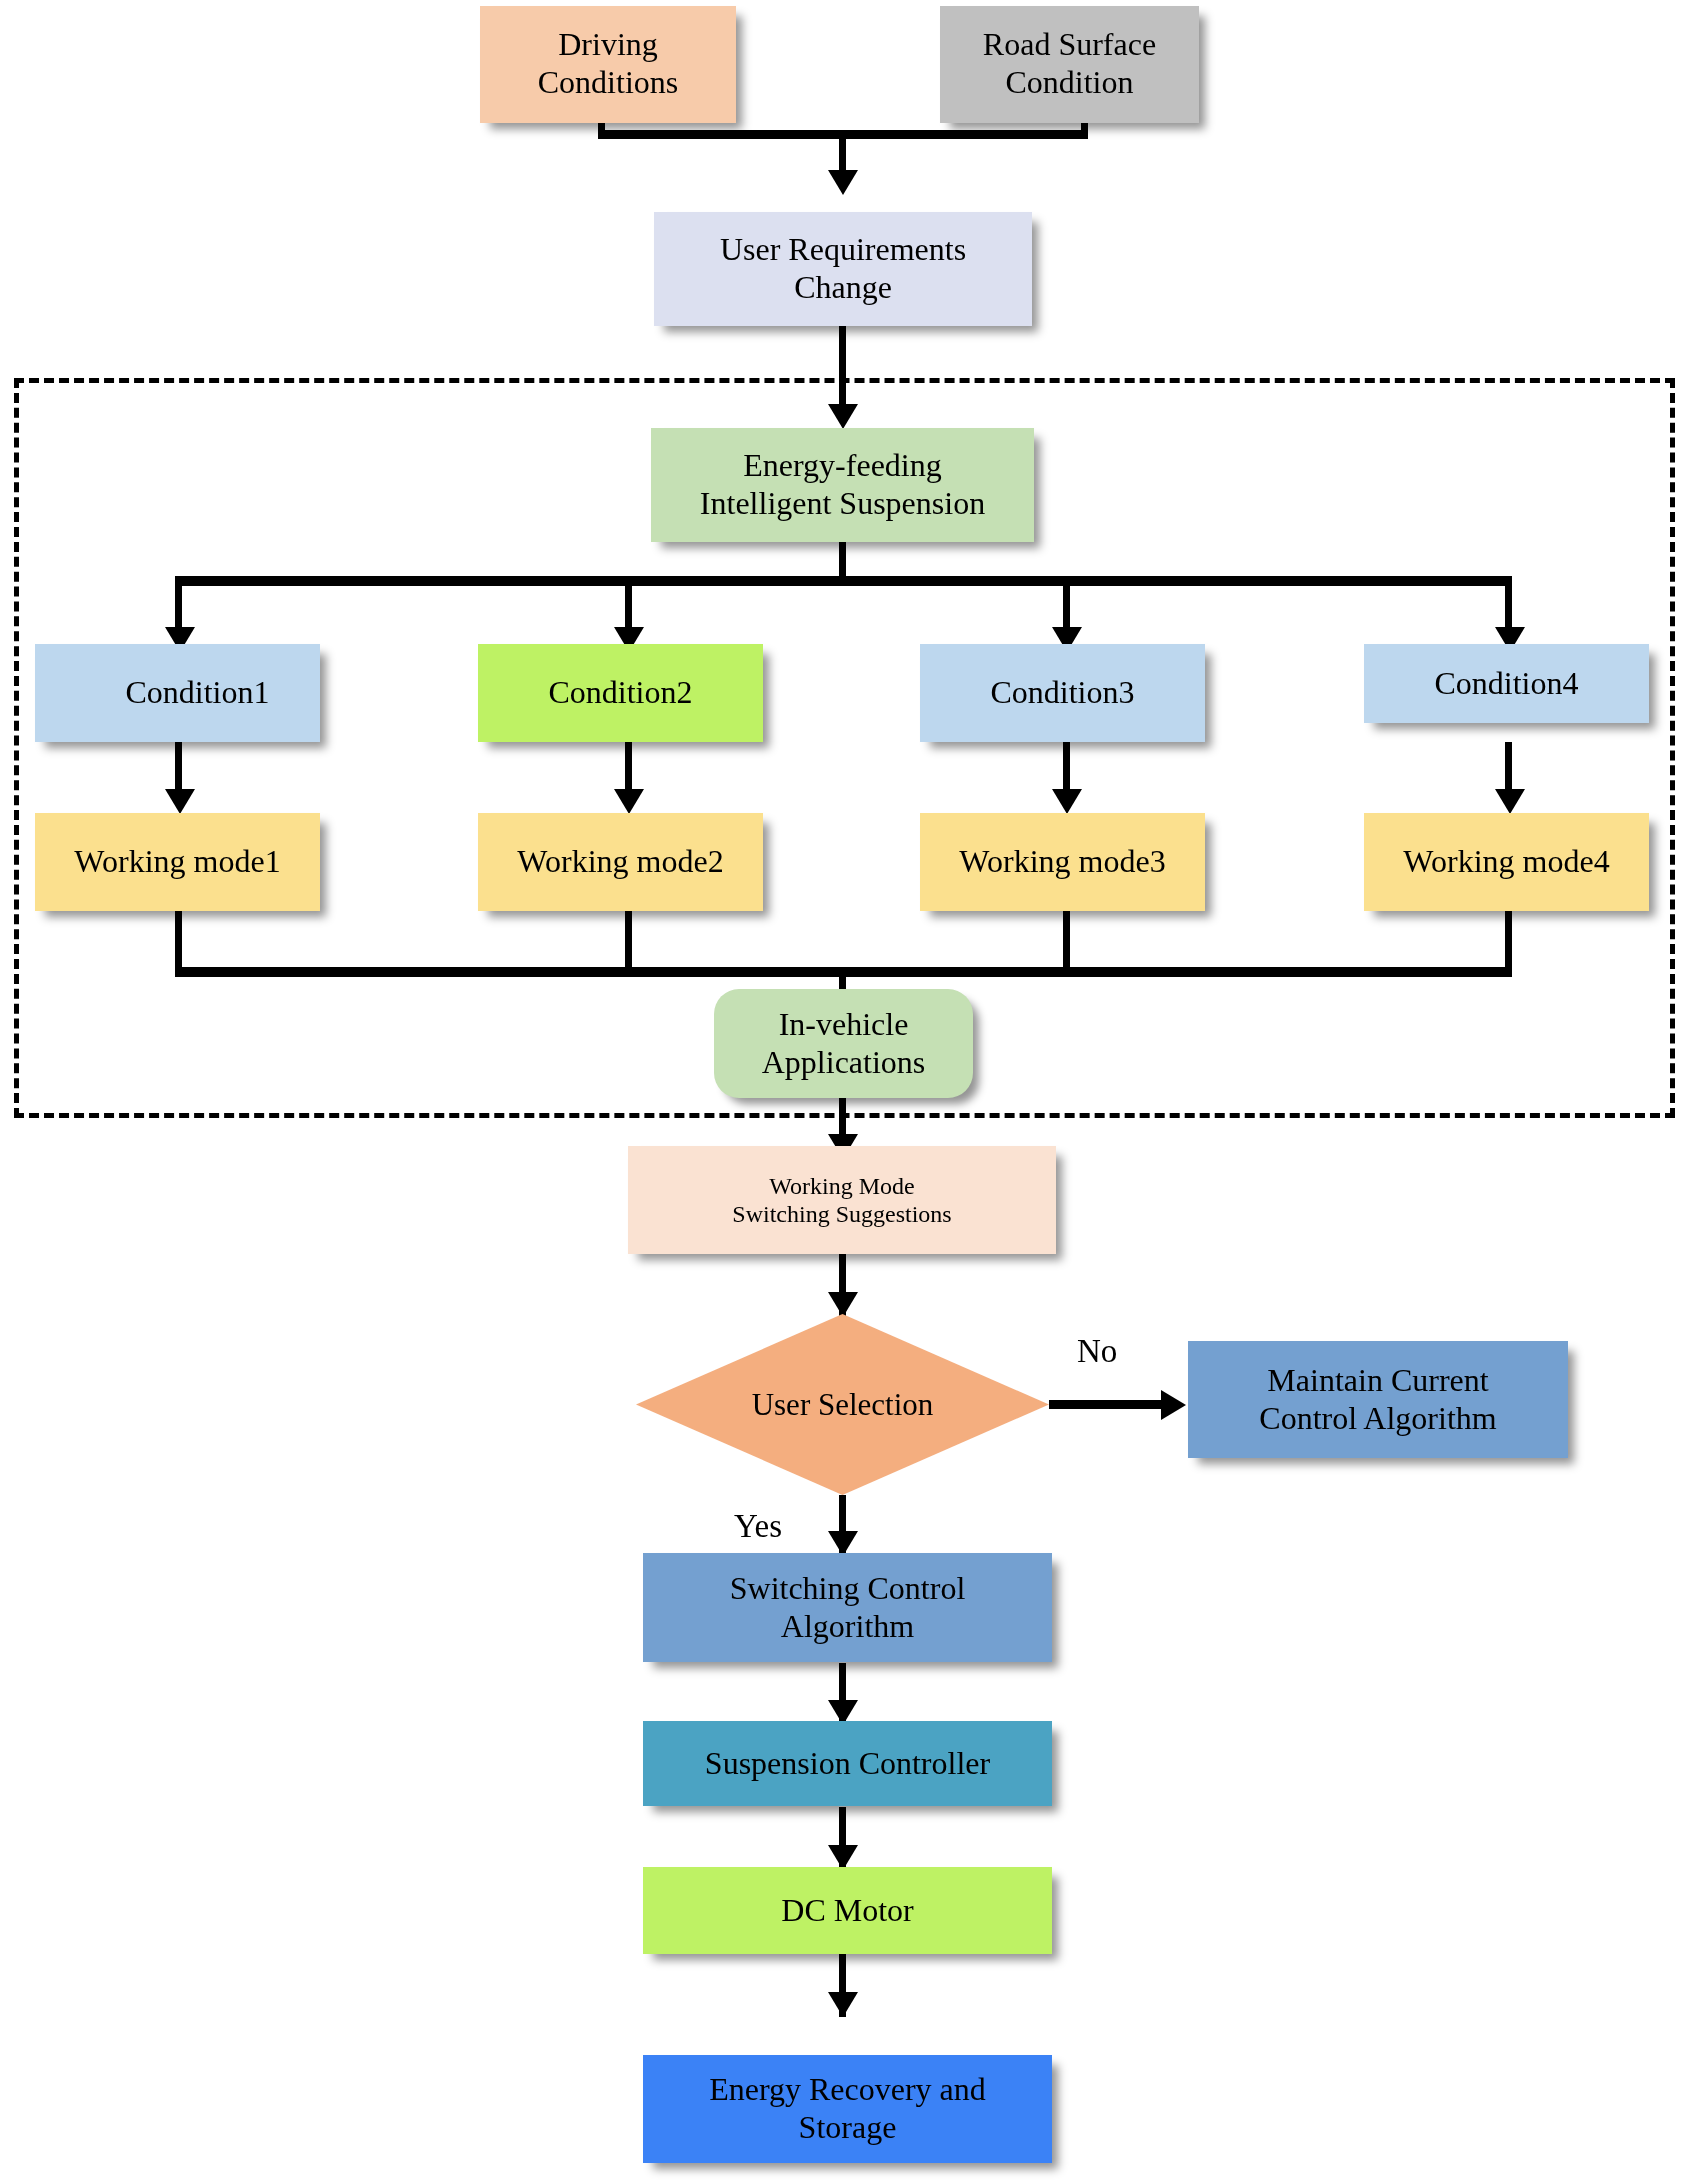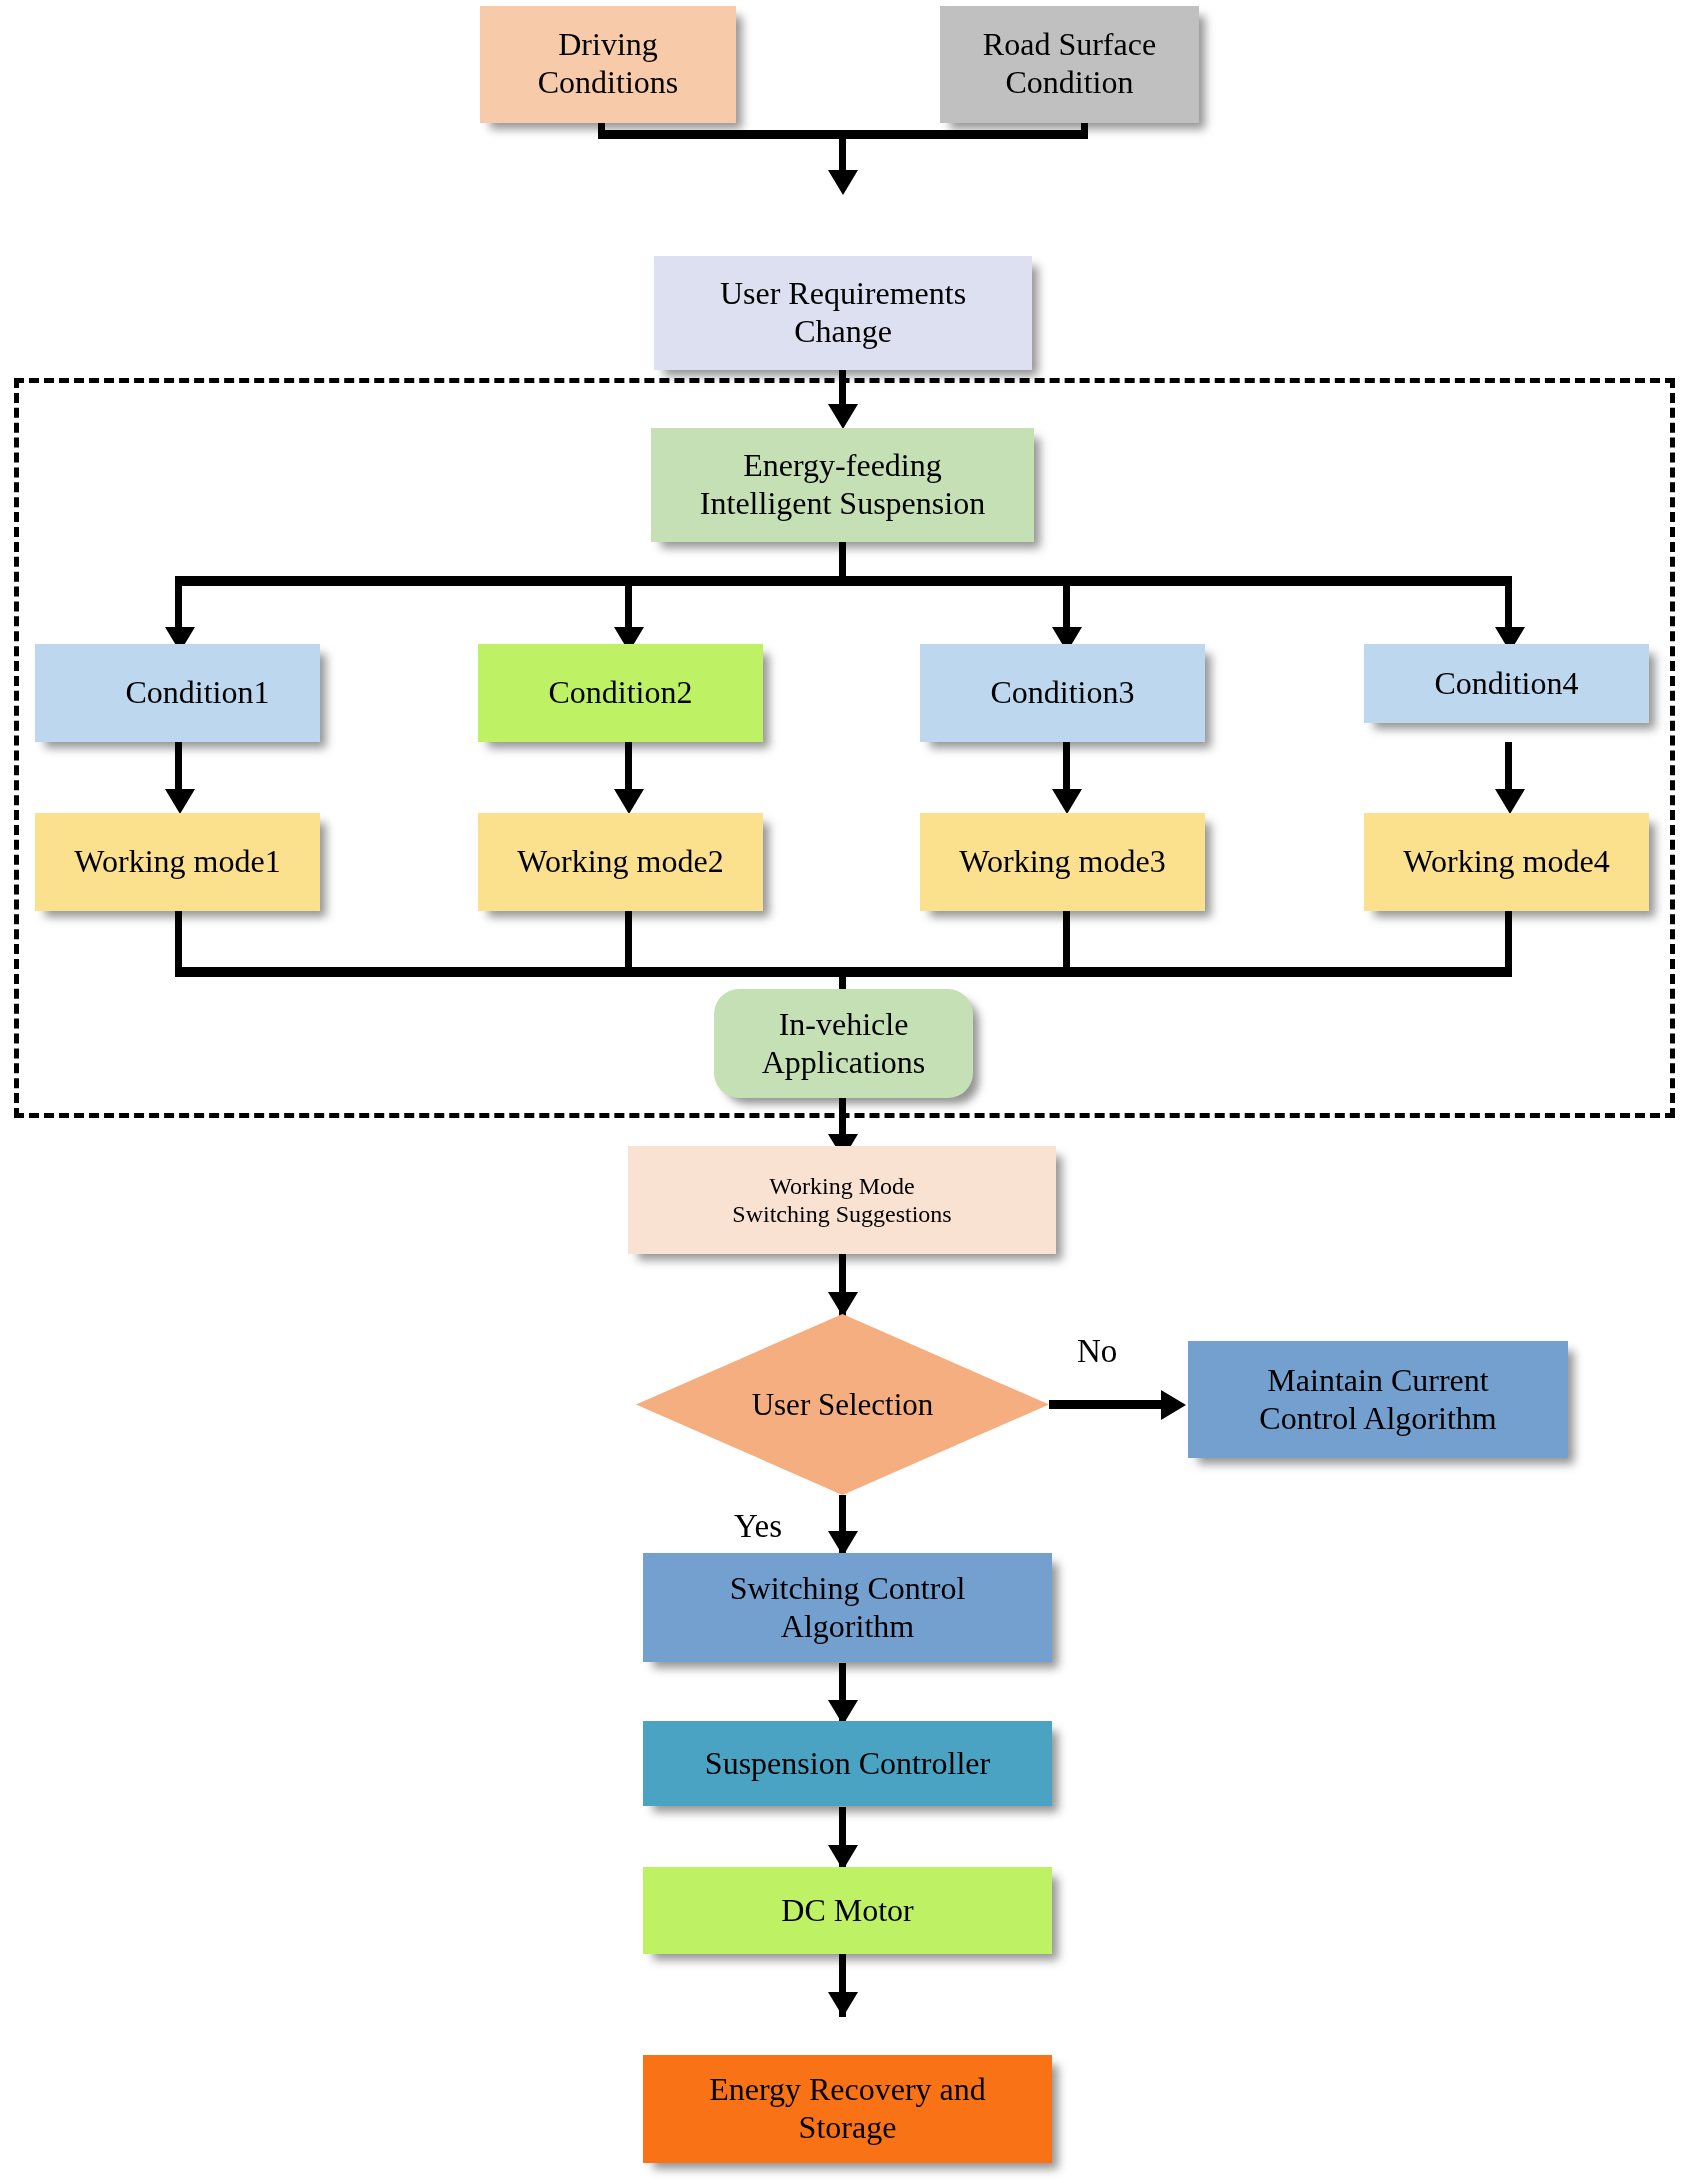--- a/index.html
+++ b/index.html
@@ -113,21 +113,21 @@
       <span>Condition</span>
     </span>
   </div>
 
   <div class="vline" style="left:598px; top:122px; width:7.4px; height:15px;"></div>
   <div class="vline" style="left:1081px; top:122px; width:7.4px; height:15px;"></div>
   <div class="hline" style="left:598px; top:130px; width:490px; height:8.5px;"></div>
   <div class="vline" style="left:839px; top:137px; width:7.4px; height:41px;"></div>
   <div class="arrowdown" style="left:828px; top:170px;"></div>
 
-  <div class="node" style="left:654px; top:212px; width:378px; height:114px; background:#DCE0F0; font-size:32px;margin-top:44px;">
+  <div class="node" style="left:654px; top:212px; width:378px; height:114px; background:#DCE0F0; font-size:32px;">
     <span class="label">
       <span>User Requirements</span><br>
       <span>Change</span>
     </span>
   </div>
 
   <div class="vline" style="left:839px; top:326px; width:7.4px; height:93px;"></div>
   <div class="arrowdown" style="left:828px; top:404px;"></div>
 
   <div class="node" style="left:651px; top:428px; width:383px; height:114px; background:#C5E0B4; font-size:32px;">
@@ -255,21 +255,21 @@
   <div class="vline" style="left:839px; top:1807px; width:7.4px; height:63px;"></div>
   <div class="arrowdown" style="left:828px; top:1845px;"></div>
 
   <div class="node" style="left:643px; top:1867px; width:409px; height:87px; background:#bef264; font-size:32px;">
     <span class="label">DC Motor</span>
   </div>
 
   <div class="vline" style="left:839px; top:1954px; width:7.4px; height:63px;"></div>
   <div class="arrowdown" style="left:828px; top:1992px;"></div>
 
-  <div class="node" style="left:643px; top:2055px; width:409px; height:108px; background:#f97316; font-size:32px;">
+  <div class="node" style="left:643px; top:2055px; width:409px; height:108px; background:#3b82f6; font-size:32px;">
     <span class="label">
       <span>Energy Recovery and</span><br>
       <span>Storage</span>
     </span>
   </div>
 
 </div>
 
 
 </body></html>

